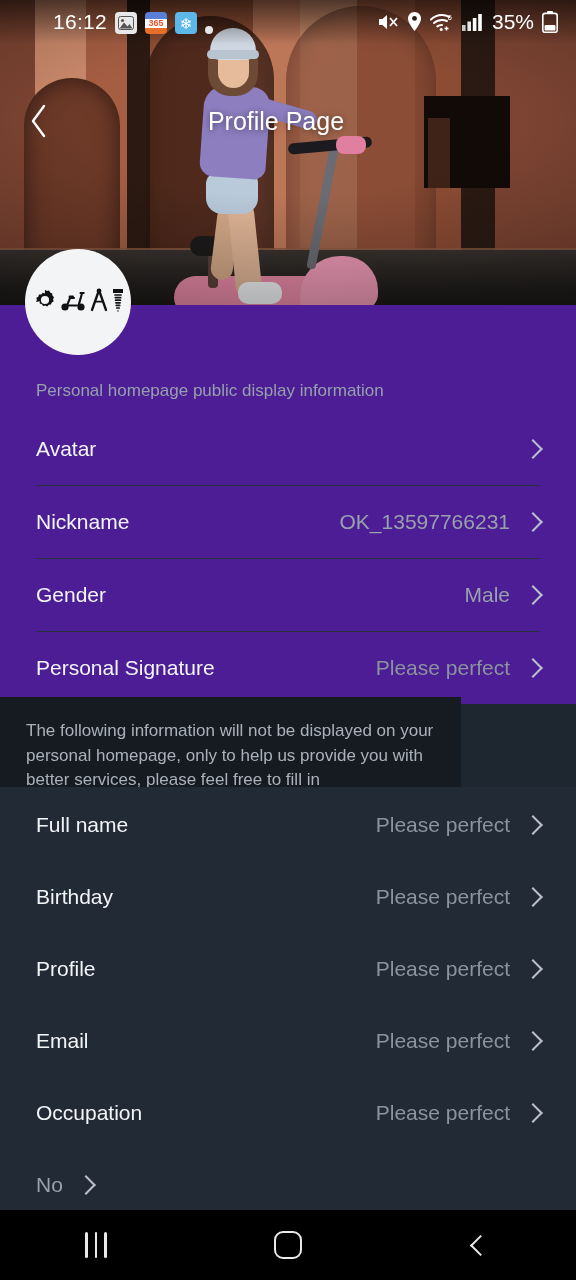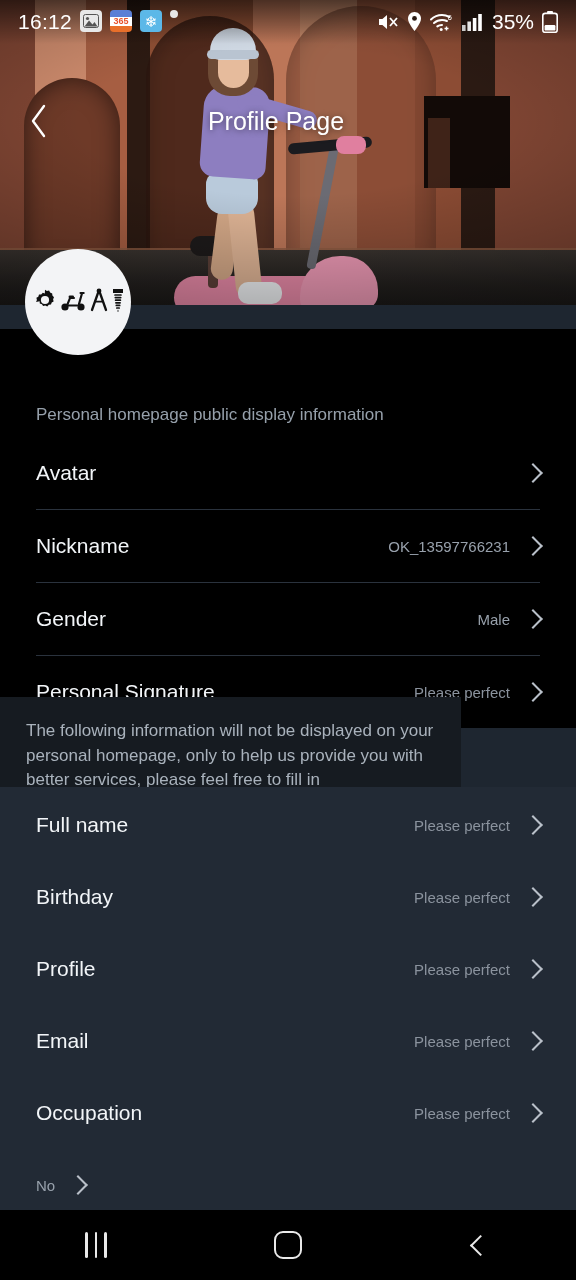--- a/index.html
+++ b/index.html
@@ -67,47 +67,47 @@
   .grip { position:absolute; left:186px; top:112px; width:30px; height:18px; background:#e07f9f; border-radius:8px; }
   .wheel { position:absolute; width:44px; height:44px; border-radius:50%; background:#131313; border:6px solid #1d1d1f; }
   .wheel.w1 { left:22px; top:262px; }
   .wheel.w2 { left:168px; top:266px; }
 
   .hero-vignette { position:absolute; inset:0; background:radial-gradient(120% 80% at 50% 40%, rgba(0,0,0,0) 30%, rgba(0,0,0,.42) 100%); }
   .status-scrim { position:absolute; top:0; left:0; right:0; height:44px; background:linear-gradient(180deg, rgba(0,0,0,.55), rgba(0,0,0,0)); }
 
   
   .statusbar { position:absolute; top:0; left:0; width:576px; height:44px; display:flex; align-items:center; justify-content:space-between; padding:0 18px; z-index:6; }
-  .sb-left { display:flex; align-items:flex-start; gap:8px; }
+  .sb-left { display:flex; align-items:flex-end; gap:8px;margin-left:35px; }
   .sb-time { color:#fff; font-size:21px; letter-spacing:.3px; }
   .ni { width:22px; height:22px; border-radius:4px; display:flex; align-items:center; justify-content:center; }
   .ni-photo { background:#e8e8e8; }
   .ni-365 { background:linear-gradient(180deg,#5b7fd6 0 30%, #fff 30% 72%, #e86f2a 72% 100%); font-size:9px; color:#e8522a; font-weight:bold; line-height:1; }
   .ni-snow { background:#5cb8e8; color:#fff; font-size:15px; line-height:1; }
   .ni-dot { width:8px; height:8px; border-radius:50%; background:#e6e6e6; }
   .sb-right { display:flex; align-items:center; gap:8px; }
   .sb-right svg { display:block; }
   .sb-battery-text { color:#ffffff; font-size:21px; }
 
   
   .nav { position:absolute; top:100px; left:0; width:552px; height:42px; z-index:5; }
   .nav-back { position:absolute; left:18px; top:0; width:42px; height:42px; display:flex; align-items:center; justify-content:center; cursor:pointer; }
   .nav-title { position:absolute; left:0; right:0; top:0; height:42px; display:flex; align-items:center; justify-content:center; color:#fff; font-size:25px; text-shadow:0 1px 6px rgba(0,0,0,.5); }
 
   
   .avatar-wrap { position:absolute; left:25px; top:249px; width:106px; height:106px; border-radius:50%; background:#f3f4f6; z-index:7; display:flex; align-items:center; justify-content:center; overflow:hidden; }
   .avatar-glyphs { display:flex; align-items:center; gap:3px; }
 
   
-  .sec1 { position:absolute; top:305px; left:0; width:576px; background:#000000; padding-top:76px;margin-top:24px; }
+  .sec1 { position:absolute; top:305px; left:0; width:576px; background:#4c1d95; padding-top:76px; }
   .sec-caption { color:#96a0ab; font-size:17px; padding:0 36px 12px; }
   .row { position:relative; display:flex; align-items:center; justify-content:space-between; height:72px; padding:0 36px; cursor:pointer; }
   .row-label { color:#f2f5f8; font-size:21px; }
   .row-right { display:flex; align-items:center; gap:16px; }
-  .row-value { color:#98a1ac; font-size:15px; }
+  .row-value { color:#98a1ac; font-size:21px; }
   .row-value.muted { color:#8b939e; }
   .chev { width:14px; height:14px; border-right:2.4px solid #b9c0c9; border-top:2.4px solid #b9c0c9; transform:rotate(45deg); }
   .divider { height:1px; background:#2a323d; margin:0 36px; }
 
   
   .notice { position:absolute; top:697px; left:0; width:461px; min-height:90px; background:#161b21; padding:22px 26px 18px 26px; }
   .notice p { color:#a9b2bc; font-size:17px; line-height:1.45; }
 
   
   .sec2 { position:absolute; top:787px; left:0; width:576px; background:#222a35; padding-top:2px; }

